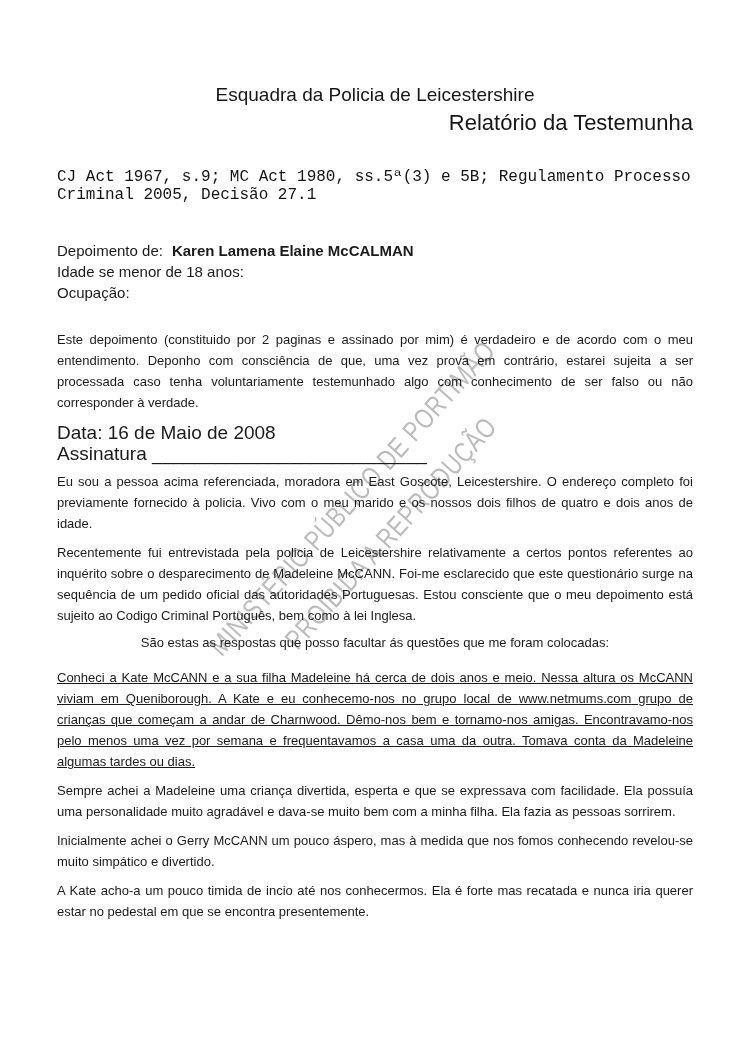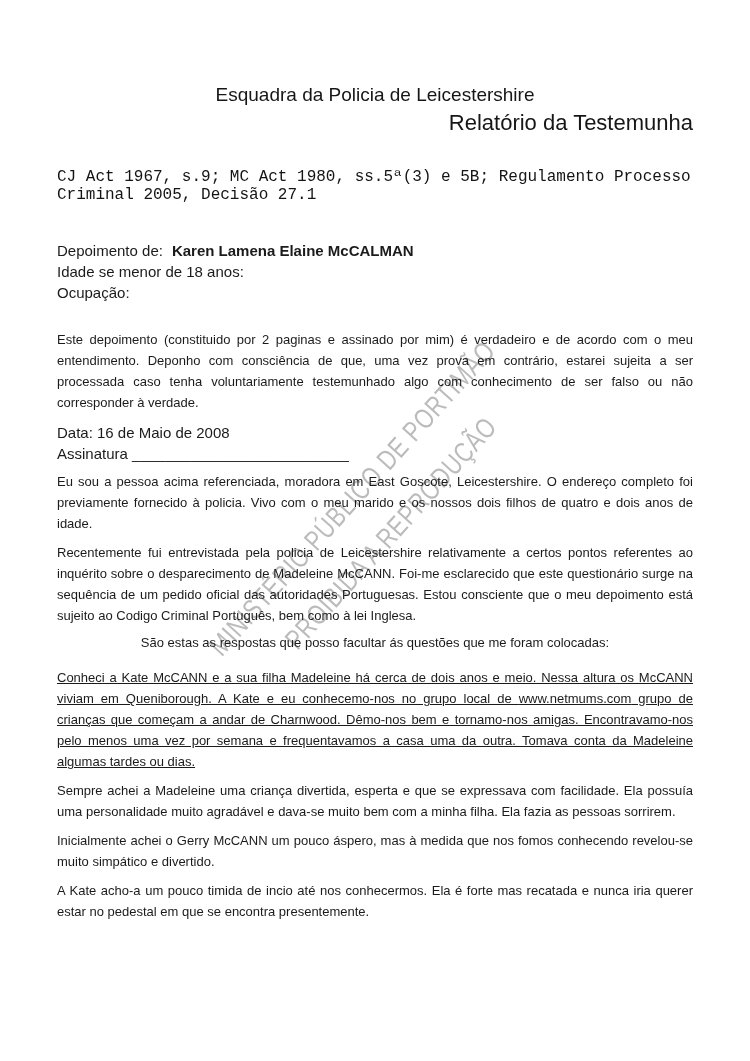--- a/index.html
+++ b/index.html
@@ -68,21 +68,21 @@
   }
   .body-par {
     font-size: 13px;
     line-height: 21px;
     text-align: justify;
     color: #1b1b1b;
   }
   .mt-first { margin-top: 26px; }
   .date-block {
     margin-top: 9px;
-    font-size: 15px;
+    font-size: 19px;
     line-height: 21px;
   }
   .m12 { margin-top: 7px; }
   .m8  { margin-top: 8px; }
   .m6  { margin-top: 6px; }
   .m14 { margin-top: 14px; text-decoration: underline; }
   .single-line { text-align: center; }
   .url-link { text-decoration: underline; }
 </style>
 </head>

